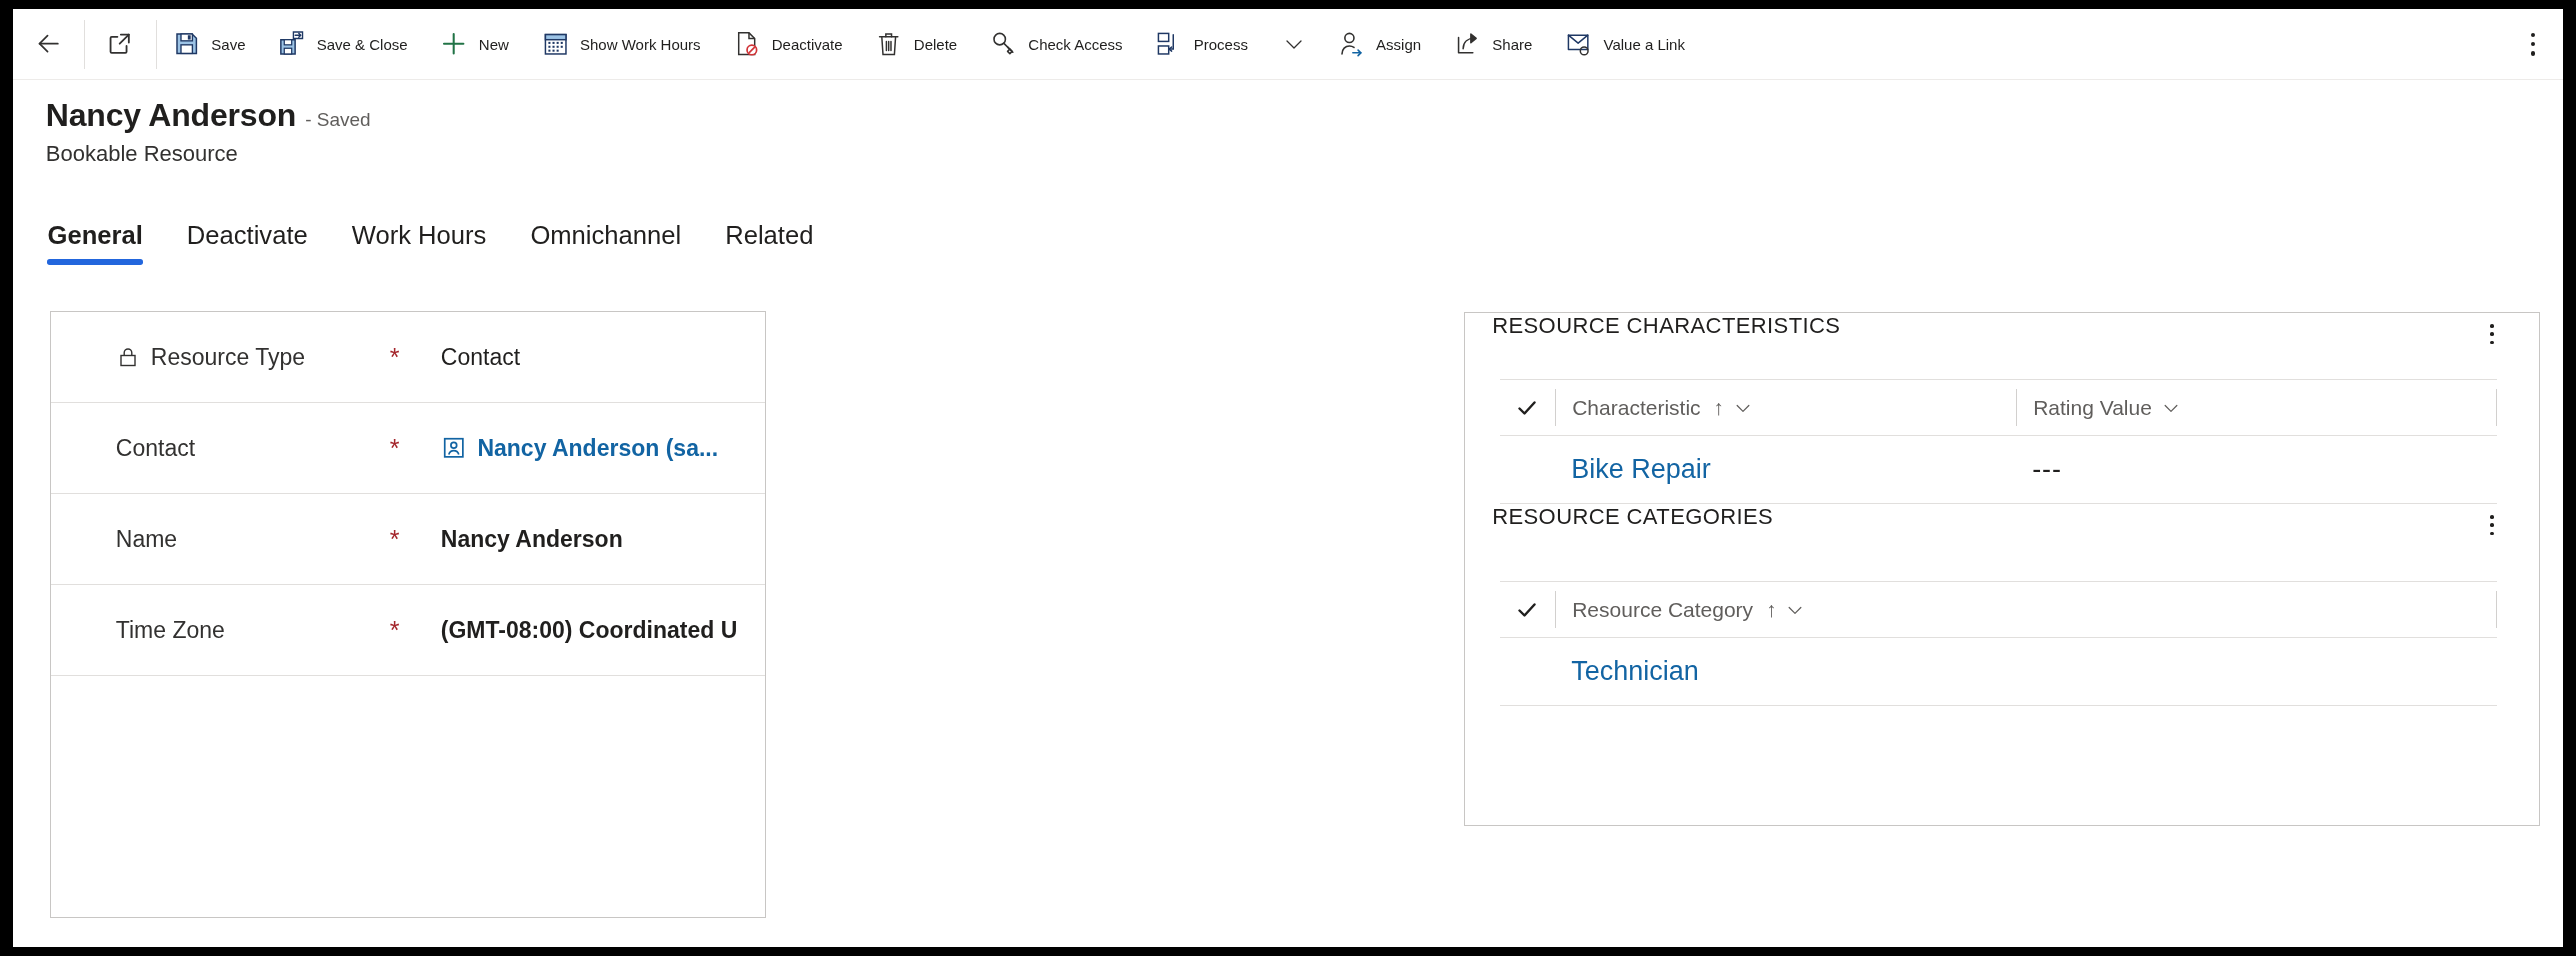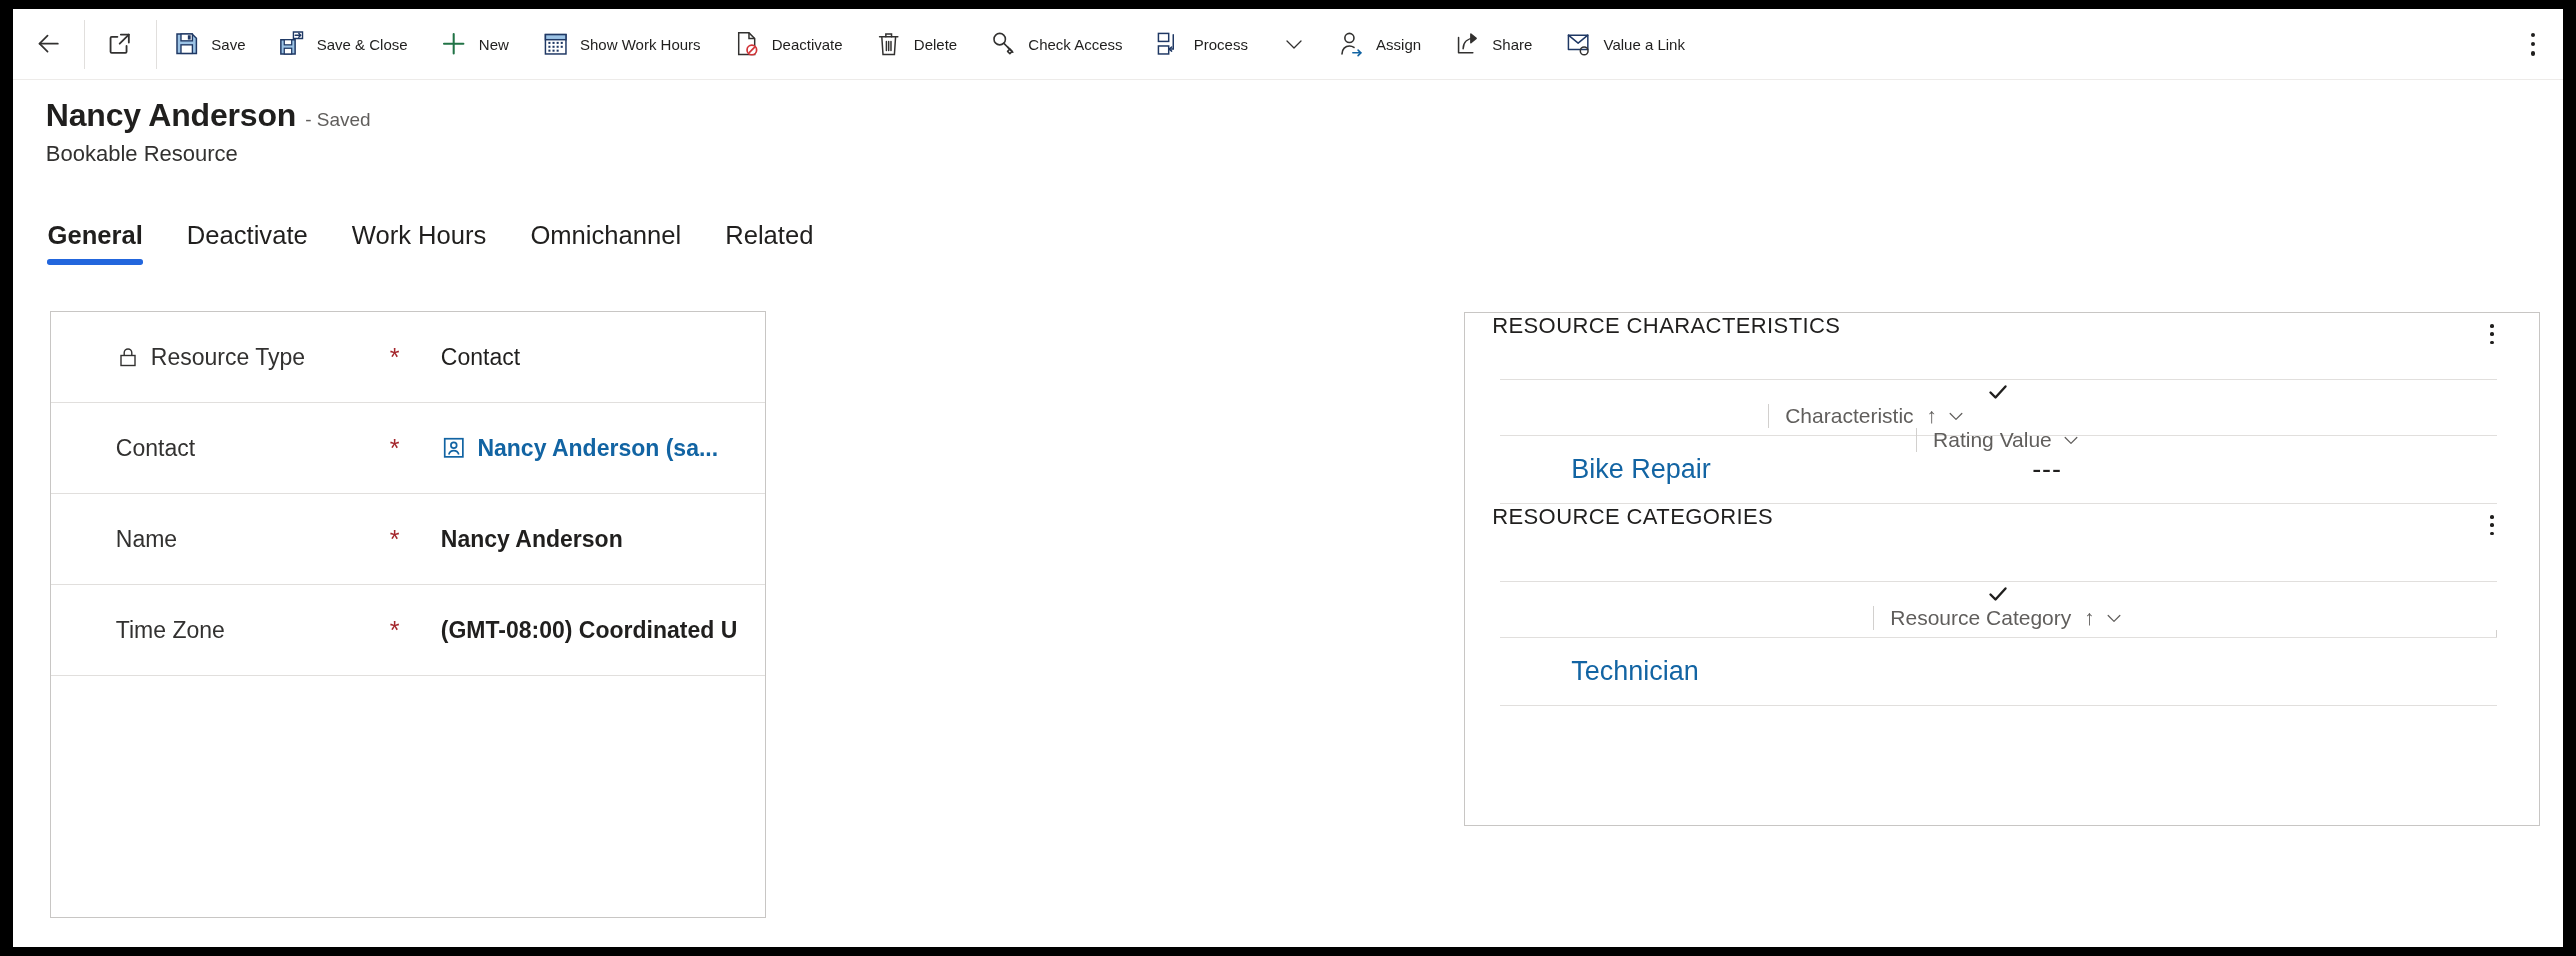--- a/index.html
+++ b/index.html
@@ -109,21 +109,21 @@
   }
   .sub-title {
     font-size:22px; color:#201f1e; letter-spacing:0.4px; font-weight:normal;
   }
   .sub-more { width:42px; height:42px; display:flex; align-items:center; justify-content:center; cursor:pointer; }
   .dots-v.sm i { width:3.7px; height:3.7px; }
 
   .grid-wrap { padding:0 42px 0 35px; }
   .grid-head {
     display:flex; align-items:center; height:57px;
-    border-top:0.9px solid #e1dfdd; border-bottom:0.9px solid #e1dfdd;flex-direction:column;
+    border-top:0.9px solid #e1dfdd; border-bottom:0.9px solid #e1dfdd;
   }
   .gh-check {
     width:55px; flex:0 0 auto; display:flex; align-items:center; justify-content:center;
     cursor:pointer;
   }
   .gh-col {
     display:flex; align-items:center; gap:9.1px;
     border-left:0.9px solid #d2d0ce; padding-left:16.4px; height:37px;
     color:#605e5c; font-size:21px; cursor:pointer; white-space:nowrap;
   }

